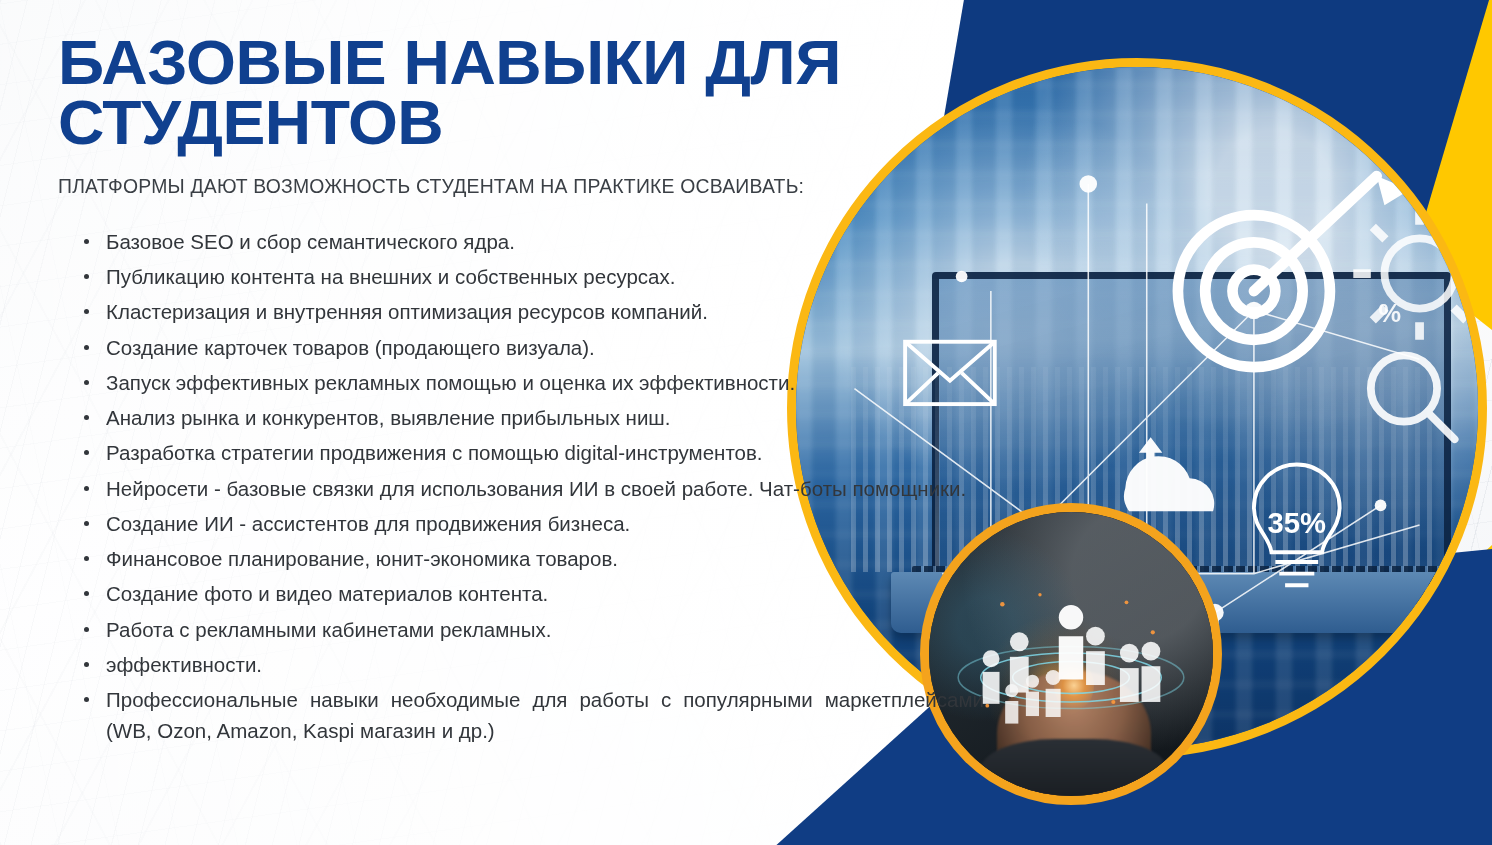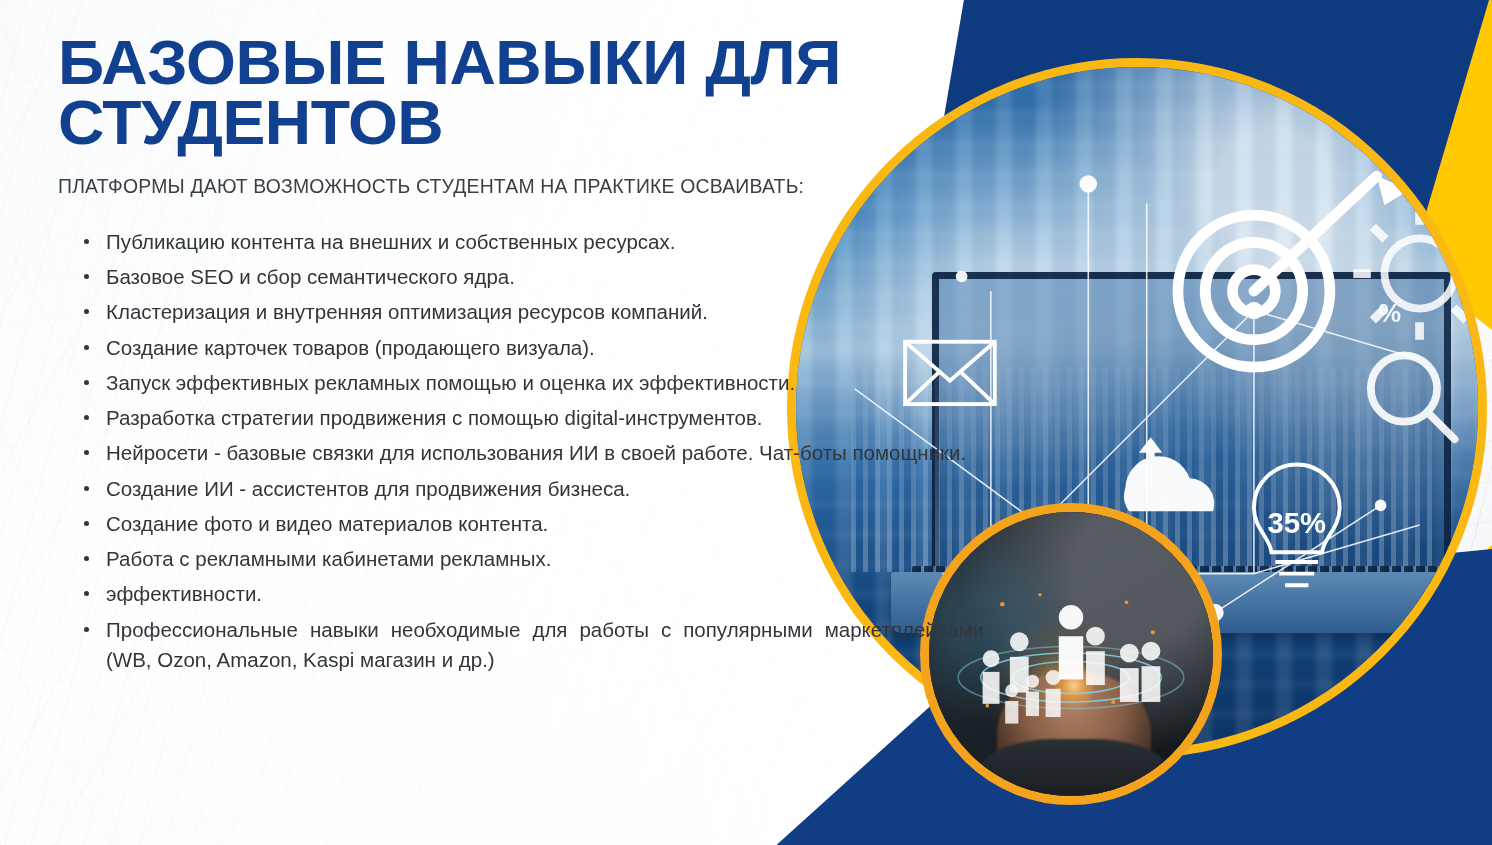--- a/index.html
+++ b/index.html
@@ -398,28 +398,30 @@
 
   </div>
 
   <div class="content">
 
     <h1 class="title">БАЗОВЫЕ НАВЫКИ ДЛЯ СТУДЕНТОВ</h1>
 
     <p class="subtitle">ПЛАТФОРМЫ ДАЮТ ВОЗМОЖНОСТЬ СТУДЕНТАМ НА ПРАКТИКЕ ОСВАИВАТЬ:</p>
 
     <ul class="bullets">
+      <li>Базовое SEO и сбор семантического ядра.</li>
       <li>Публикацию контента на внешних и собственных ресурсах.</li>
-      <li>Базовое SEO и сбор семантического ядра.</li>
       <li>Кластеризация и внутренняя оптимизация ресурсов компаний.</li>
       <li>Создание карточек товаров (продающего визуала).</li>
       <li>Запуск эффективных рекламных помощью и оценка их эффективности.</li>
+      <li>Анализ рынка и конкурентов, выявление прибыльных ниш.</li>
       <li>Разработка стратегии продвижения с помощью digital-инструментов.</li>
       <li class="justify"> Нейросети - базовые связки для использования ИИ в своей работе. Чат-боты помощники.</li>
       <li> Создание ИИ - ассистентов для продвижения бизнеса.</li>
+      <li>Финансовое планирование, юнит-экономика товаров.</li>
       <li>Создание фото и видео материалов контента.</li>
       <li> Работа с рекламными кабинетами рекламных.</li>
       <li>эффективности.</li>
       <li class="justify"> Профессиональные навыки необходимые для работы с популярными маркетплейсами (WB, Ozon, Amazon, Kaspi магазин и др.)</li>
     </ul>
 
   </div>
 
 </div>
 

